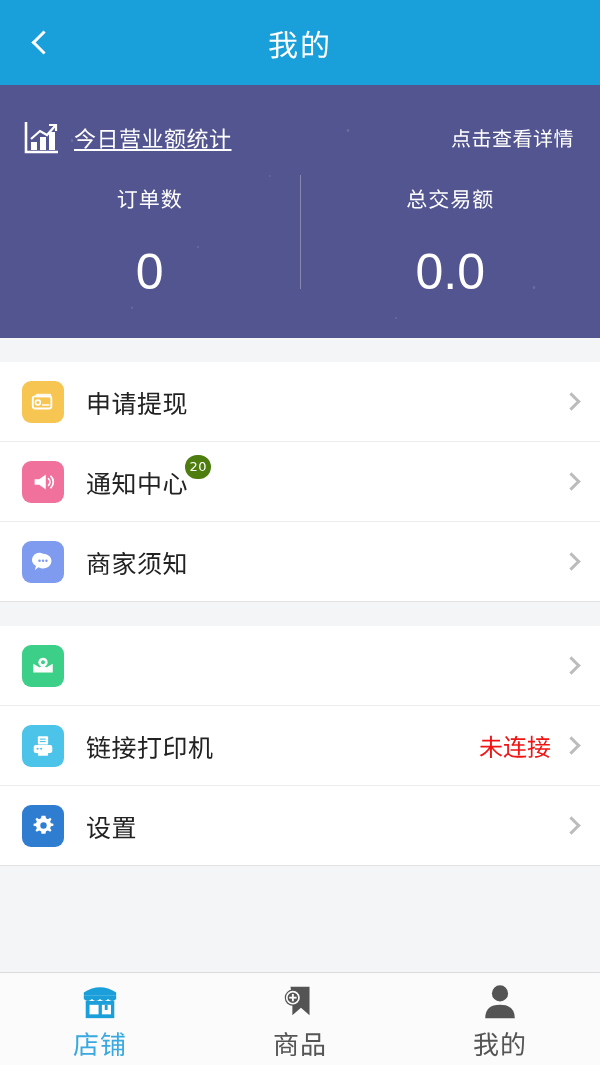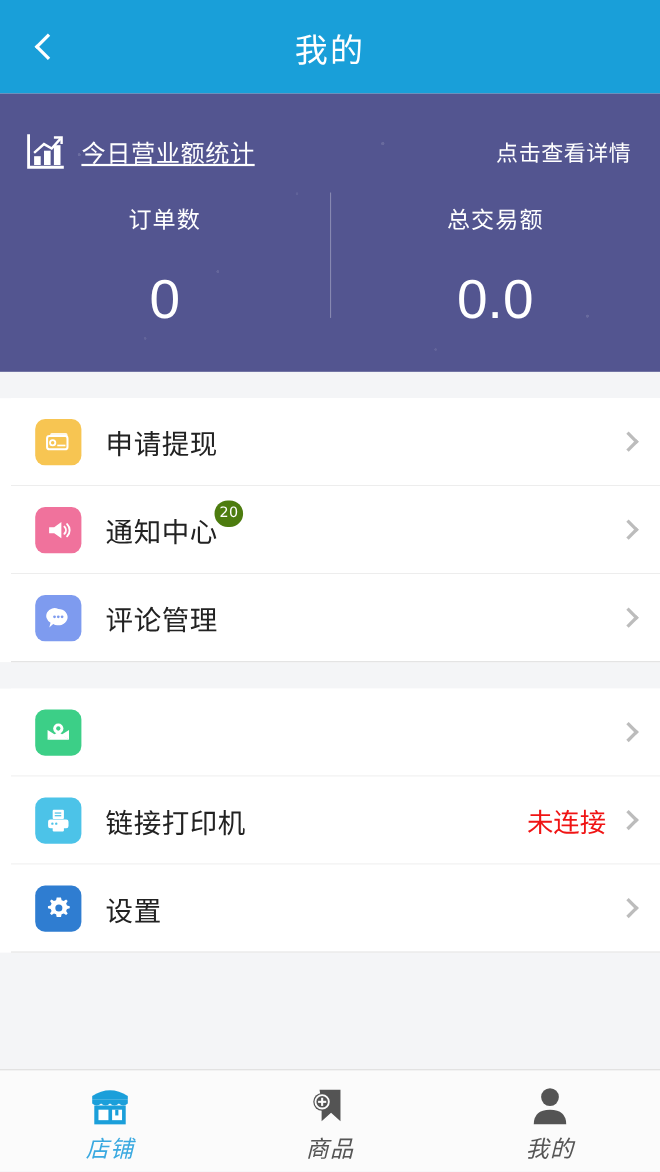--- a/index.html
+++ b/index.html
@@ -67,21 +67,21 @@
   .stats-label { color:#ffffff; font-size:21px; letter-spacing:1px; }
   .stats-value { color:#ffffff; font-size:50px; margin-top:30px; font-weight:300; }
   .stats-divider {
     width:1px; background:rgba(255,255,255,.30);
     margin:14px 0 42px 0; align-self:stretch;
   }
 
   
   .scroll-body { flex:1; background:#f4f5f7; overflow:hidden; }
   .group-gap { height:24px; background:#f4f5f7; }
-  .group { background:#ffffff;padding-left:10px; }
+  .group { background:#ffffff; }
   .row {
     height:80px; display:flex; align-items:center;
     padding:0 22px 0 22px; background:#ffffff;
     border-bottom:1px solid #ececec; cursor:pointer; position:relative;
   }
   .group .row:last-child { border-bottom:1px solid #e2e2e2; }
   .row-icon {
     width:42px; height:42px; border-radius:9px; flex:0 0 42px;
     display:flex; align-items:center; justify-content:center;
   }
@@ -109,21 +109,21 @@
   
   .tabbar {
     flex:0 0 93px; background:#fbfbfb; border-top:1px solid #dcdcdc;
     display:flex; align-items:stretch;
   }
   .tab {
     flex:1; display:flex; flex-direction:column;
     align-items:center; justify-content:center; cursor:pointer; gap:3px;
   }
   .tab-icon { width:46px; height:44px; display:flex; align-items:flex-end; justify-content:center; }
-  .tab-label { font-size:21px; color:#555555; letter-spacing:1px;font-style:italic; }
+  .tab-label { font-size:26px; color:#555555; letter-spacing:1px; }
   .tab.active .tab-label { color:#3aa9e0; }
 </style>
 </head>
 <body>
 
 <div class="screen">
 
   <div class="header">
     <div class="back-btn">
       <span class="back-chevron"></span>
@@ -195,21 +195,21 @@
 
       <div class="row">
         <span class="row-icon" style="background:#7E9BEF">
           <svg viewBox="0 0 28 28" width="26" height="26" aria-hidden="true">
             <path d="M14 5 a9 8 0 1 1 -5 14.6 L5.2 23 L6.4 18.4 A8 7.6 0 0 1 14 5 Z" fill="#ffffff"></path>
             <circle cx="10.3" cy="12.6" r="1.35" fill="#7E9BEF"></circle>
             <circle cx="14" cy="12.6" r="1.35" fill="#7E9BEF"></circle>
             <circle cx="17.7" cy="12.6" r="1.35" fill="#7E9BEF"></circle>
           </svg>
         </span>
-        <span class="row-label">评论管理</span>
+        <span class="row-label">商家须知</span>
         <span class="row-chevron"></span>
       </div>
 
     </div>
 
     <div class="group-gap"></div>
 
     <div class="group">
 
       <div class="row">

